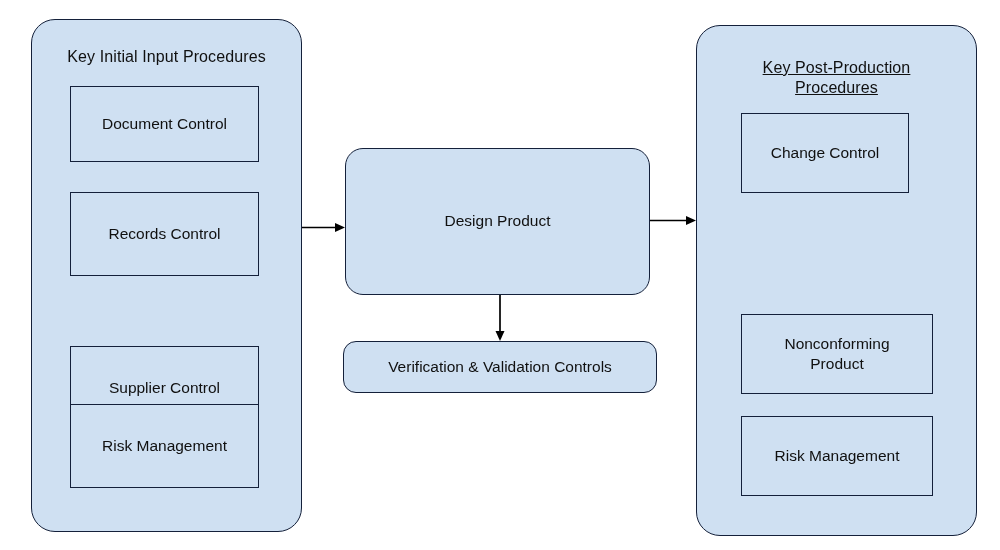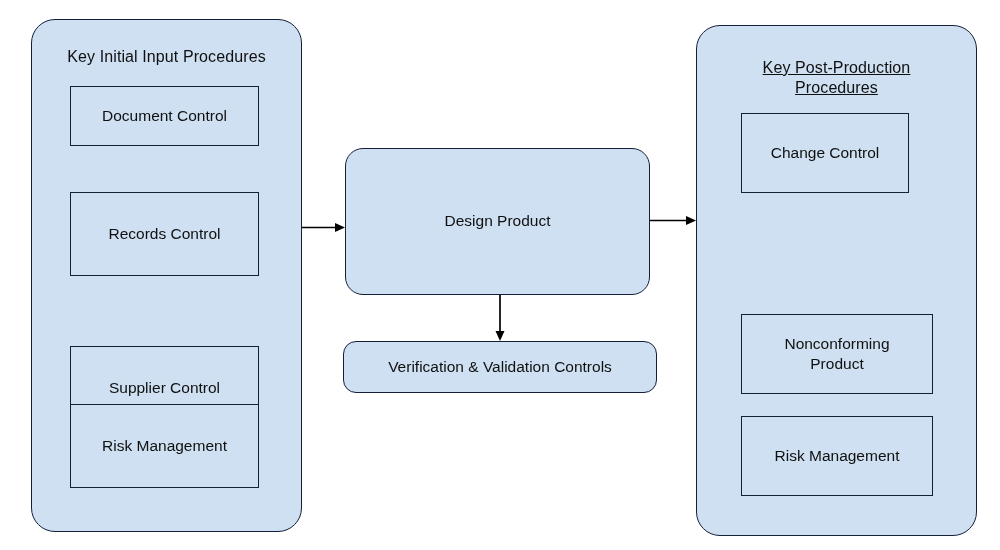--- a/index.html
+++ b/index.html
@@ -103,21 +103,21 @@
 </style>
 </head>
 <body>
 
 <div id="diagram-canvas">
 
   <div class="group-container" id="left-group-container" style="left:31px; top:19px; width:271px; height:513px;">
 
     <div class="group-title" style="top:27px;">Key Initial Input Procedures</div>
 
-    <div class="proc-box" style="left:38px; top:66px; width:189px; height:60px;">
+    <div class="proc-box" style="left:38px; top:66px; width:189px; height:76px;">
       <span>Document Control</span>
     </div>
 
     <div class="proc-box" style="left:38px; top:172px; width:189px; height:84px;">
       <span>Records Control</span>
     </div>
 
     <div class="proc-box" style="left:38px; top:278px; width:189px; height:84px;margin-top:48px;">
       <span>Supplier Control</span>
     </div>

